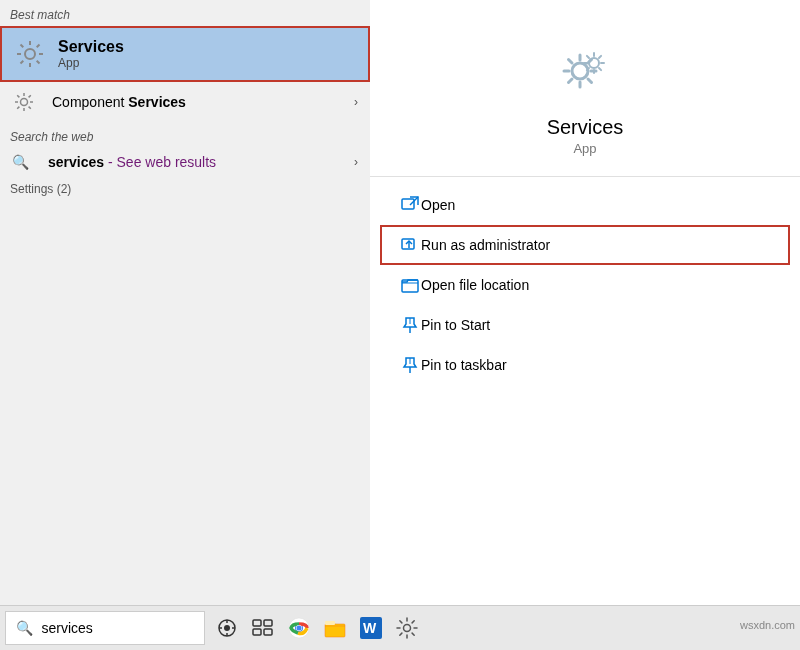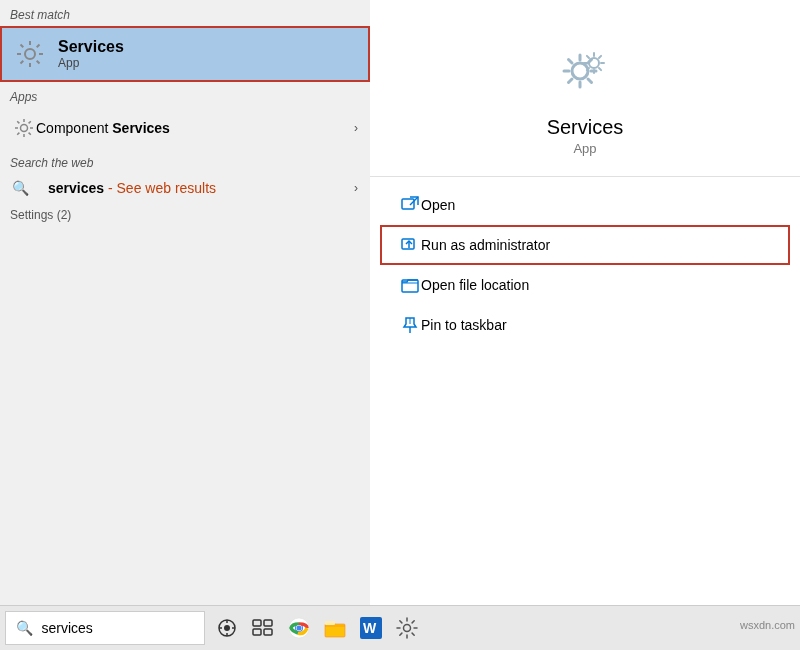--- a/index.html
+++ b/index.html
@@ -60,20 +60,21 @@
     .best-match-text .subtitle {
       font-size: 12px;
       color: #444;
     }
 
     
     .apps-item {
       display: flex;
       align-items: center;
       padding: 8px 12px;
+      gap: 16px;
       cursor: pointer;
       background: transparent;
     }
     .apps-item .item-icon {
       width: 24px;
       height: 24px;
       display: flex;
       align-items: center;
       justify-content: center;
       font-size: 16px;
@@ -100,21 +101,21 @@
     .web-item .search-icon {
       font-size: 14px;
       color: #555;
       width: 20px;
     }
     .web-item .web-label {
       font-size: 14px;
       color: #000;
     }
     .web-item .web-label .query { font-weight: 600; }
-    .web-item .web-label .suffix { color: #c2410c; font-weight: 400; }
+    .web-item .web-label .suffix { color: #701a75; font-weight: 400; }
     .web-item .chevron { margin-left: auto; font-size: 12px; color: #555; }
 
     
     .settings-label {
       font-size: 12px;
       color: #555;
       padding: 6px 10px 4px 10px;
     }
 
     
@@ -270,21 +271,20 @@
           <line x1="8.3" y1="21.7" x2="5.5" y2="24.5"></line>
         </g>
       </svg>
     </div>
     <div class="best-match-text">
       <div class="title">Services</div>
       <div class="subtitle">App</div>
     </div>
   </div>
 
-  <div class="section-label">Apps</div>
 
   <div class="apps-item">
     <div class="item-icon">
       <svg width="20" height="20" viewBox="0 0 20 20">
         <circle cx="10" cy="10" r="3.5" fill="none" stroke="#888" stroke-width="1.5"></circle>
         <g stroke="#888" stroke-width="1.5">
           <line x1="10" y1="1" x2="10" y2="4"></line>
           <line x1="10" y1="16" x2="10" y2="19"></line>
           <line x1="1" y1="10" x2="4" y2="10"></line>
           <line x1="16" y1="10" x2="19" y2="10"></line>
@@ -380,20 +380,30 @@
       <div class="action-icon">
         <svg width="18" height="18" viewBox="0 0 18 18" fill="none">
           <rect x="1" y="4" width="16" height="12" rx="1" stroke="#0078d7" stroke-width="1.5"></rect>
           <path d="M1 7 L17 7" stroke="#0078d7" stroke-width="1"></path>
           <path d="M1 6 L6 6 L7 4 L17 4" stroke="#0078d7" stroke-width="1.5" fill="none"></path>
         </svg>
       </div>
       <div class="action-label">Open file location</div>
     </div>
 
+    <div class="action-item">
+      <div class="action-icon">
+        <svg width="18" height="18" viewBox="0 0 18 18" fill="none">
+          <line x1="9" y1="11" x2="9" y2="17" stroke="#0078d7" stroke-width="1.5"></line>
+          <path d="M5 2 L13 2 L13 8 L15 11 L3 11 L5 8 Z" stroke="#0078d7" stroke-width="1.5" fill="none"></path>
+          <line x1="9" y1="2" x2="9" y2="8" stroke="#0078d7" stroke-width="1"></line>
+        </svg>
+      </div>
+      <div class="action-label">Pin to Start</div>
+    </div>
 
     <div class="action-item">
       <div class="action-icon">
         <svg width="18" height="18" viewBox="0 0 18 18" fill="none">
           <line x1="9" y1="11" x2="9" y2="17" stroke="#0078d7" stroke-width="1.5"></line>
           <path d="M5 2 L13 2 L13 8 L15 11 L3 11 L5 8 Z" stroke="#0078d7" stroke-width="1.5" fill="none"></path>
           <line x1="9" y1="2" x2="9" y2="8" stroke="#0078d7" stroke-width="1"></line>
         </svg>
       </div>
       <div class="action-label">Pin to taskbar</div>

